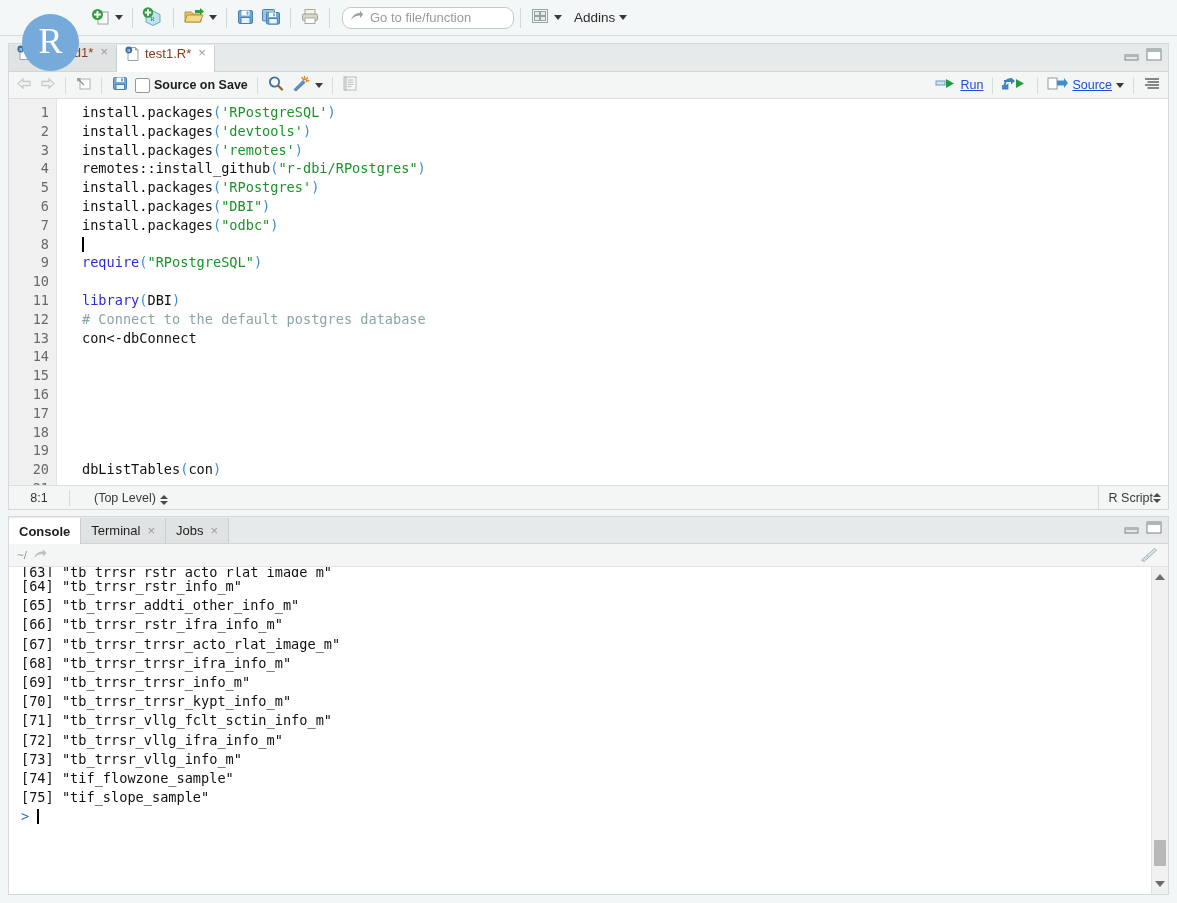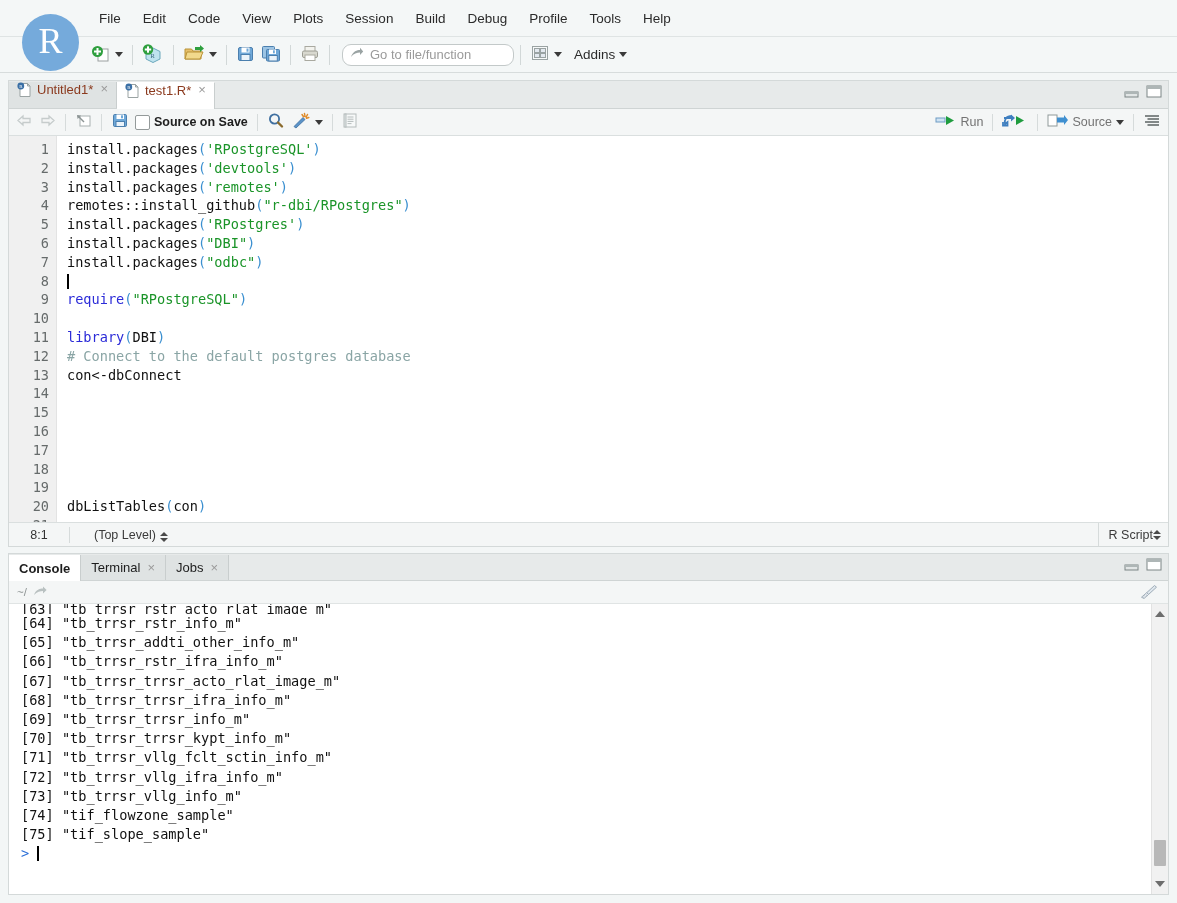--- a/index.html
+++ b/index.html
@@ -172,21 +172,21 @@
     width: 13px; height: 13px;
     border: 1px solid #949a9a;
     border-radius: 2px;
     background: #fff;
   }
   .et-right {
     position: absolute; right: 4px; top: 0;
     height: 26px; display: flex; align-items: center;
   }
   .run-label, .source-label {
-    font-size: 12.5px; color: #737373; margin-left: 3px;
+    font-size: 12.5px; color: #1d4ed8; margin-left: 3px; text-decoration: underline;
   }
 
   
   .code-area {
     flex: 1;
     display: flex;
     background: #ffffff;
     overflow: hidden;
     position: relative;
     font-family: "DejaVu Sans Mono", monospace;
@@ -199,21 +199,21 @@
     text-align: right;
     padding-top: 4px;
     box-sizing: border-box;
     color: #666b6b;
     user-select: none;
   }
   .gutter div { height: 18.8px; line-height: 18.8px; padding-right: 7px; }
   .code-lines {
     flex: 1;
     padding-top: 4px;
-    padding-left: 10px;
+    padding-left: 25px;
     box-sizing: border-box;
     overflow: hidden;
     white-space: pre;
   }
   .code-lines .ln { height: 18.8px; line-height: 18.8px; }
   .tok-id { color: #111111; }
   .tok-str { color: #1a9428; }
   .tok-kw { color: #2b2bd8; }
   .tok-com { color: #8aa5a5; }
   .tok-par { color: #3a8fd0; }
@@ -359,33 +359,20 @@
 </style>
 </head>
 <body>
 
 <div class="app">
 
   <div class="rlogo">
     <span>R</span>
   </div>
 
-  <div class="menubar">
-    <div class="menu-item">File</div>
-    <div class="menu-item">Edit</div>
-    <div class="menu-item">Code</div>
-    <div class="menu-item">View</div>
-    <div class="menu-item">Plots</div>
-    <div class="menu-item">Session</div>
-    <div class="menu-item">Build</div>
-    <div class="menu-item">Debug</div>
-    <div class="menu-item">Profile</div>
-    <div class="menu-item">Tools</div>
-    <div class="menu-item">Help</div>
-  </div>
 
   <div class="toolbar">
 
     <div class="tb-btn">
       <span>
         <svg width="20" height="20" viewBox="0 0 20 20">
           <rect x="7" y="6" width="10" height="12" fill="#ffffff" stroke="#9aa0a0"></rect>
           <circle cx="6.5" cy="8.5" r="5.5" fill="#2e9f3e"></circle>
           <rect x="5.5" y="5" width="2" height="7" fill="#fff"></rect>
           <rect x="3" y="7.5" width="7" height="2" fill="#fff"></rect>

